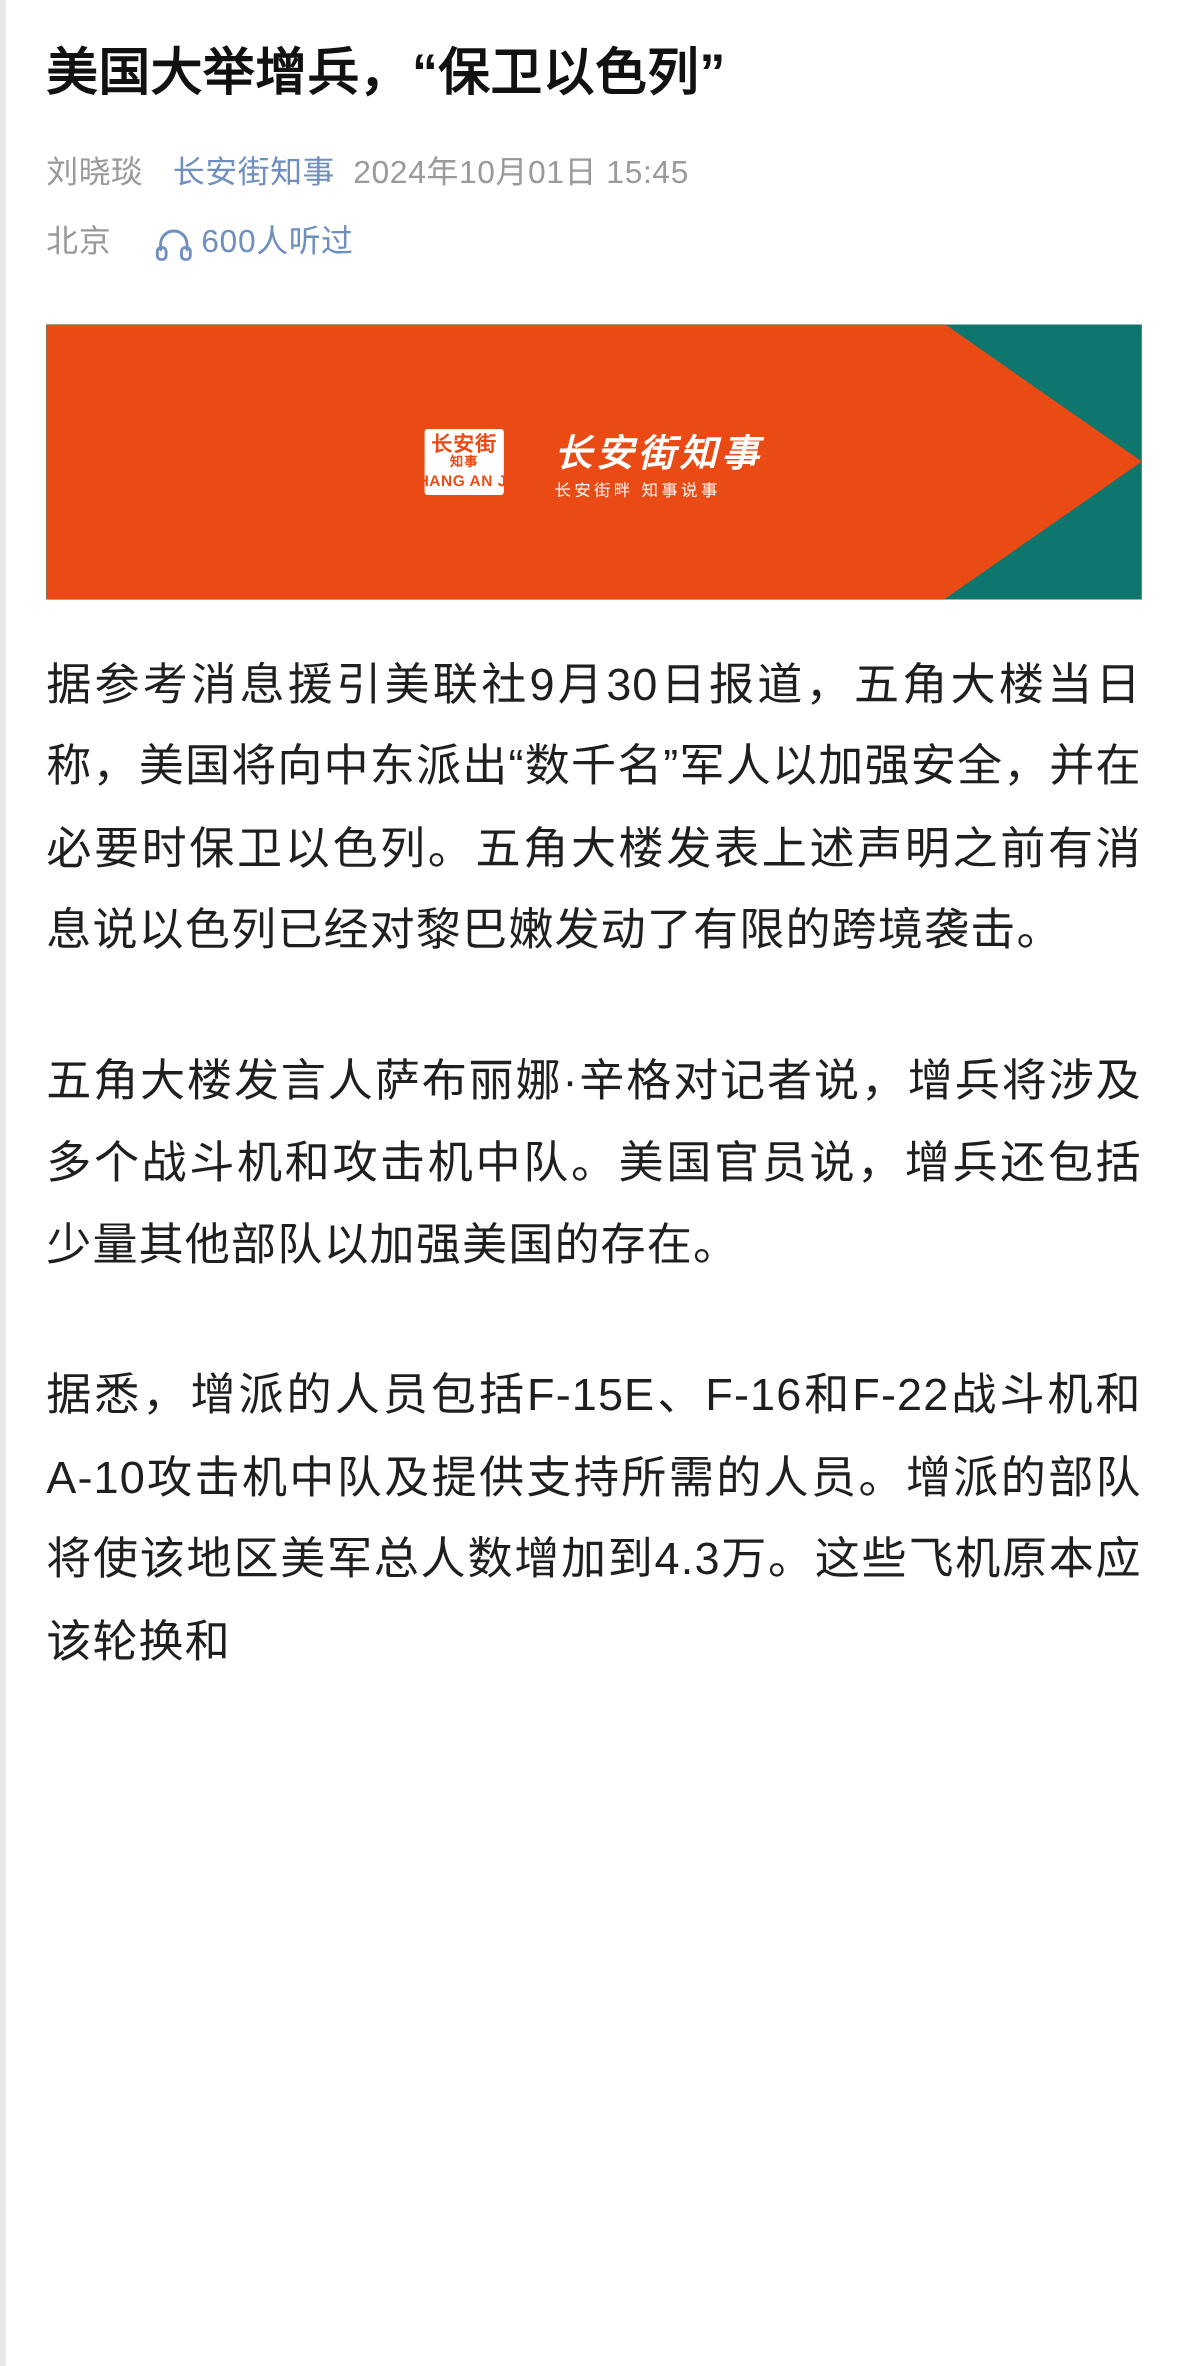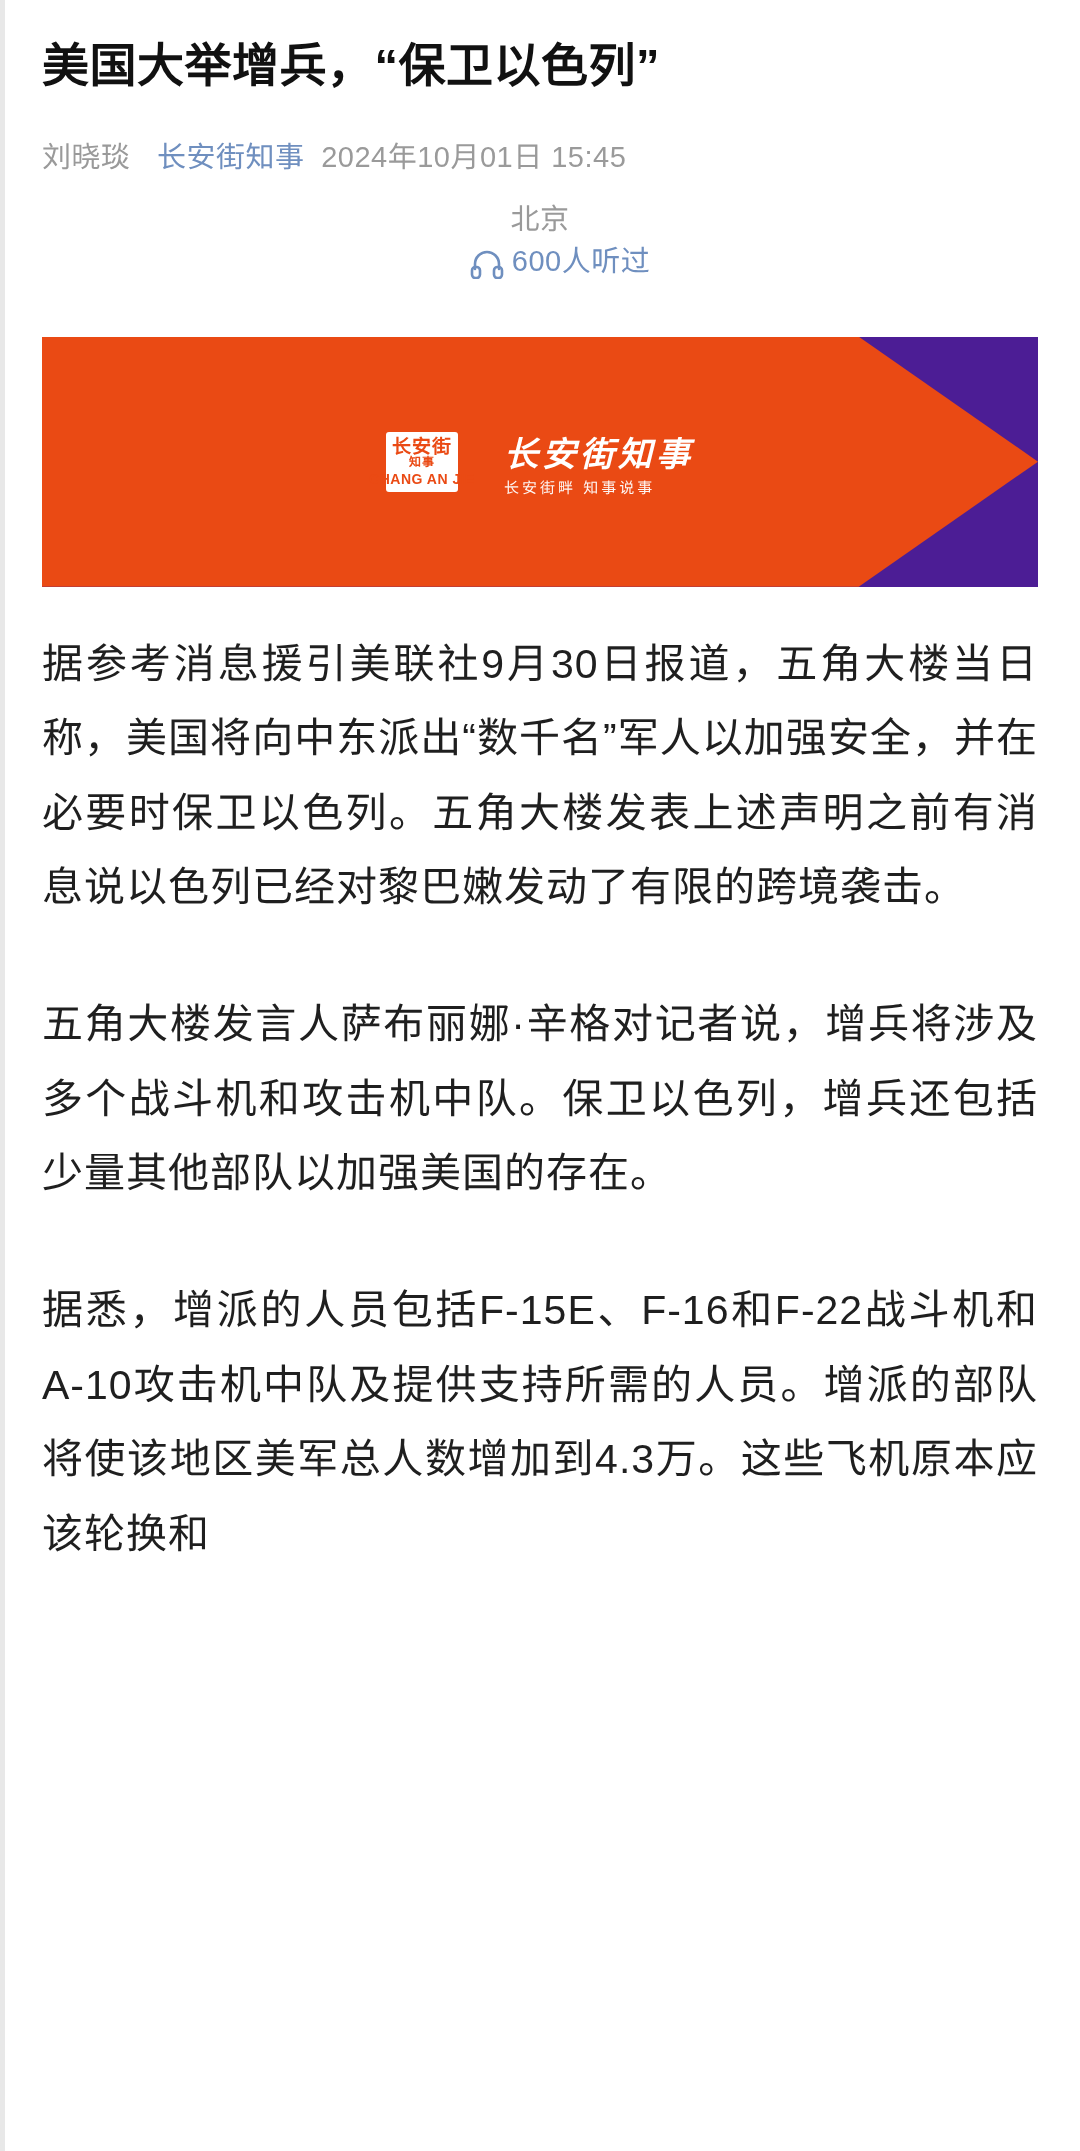--- a/index.html
+++ b/index.html
@@ -58,21 +58,20 @@
   .meta .author { color: #9a9a9a; }
   .meta .source { color: #6f8fbf; margin-left: 18px; }
   .meta .datetime { color: #9a9a9a; margin-left: 8px; }
   .meta-row2 {
     margin-top: 12px;
     font-size: 29px;
     color: #9a9a9a;
     display: flex;
     align-items: center;
     letter-spacing: 0.5px;
-    flex-direction: column;
   }
   .meta-row2 .location { color: #9a9a9a; }
   .listen {
     margin-left: 40px;
     color: #6f8fbf;
     display: flex;
     align-items: flex-end;
   }
   .headphone-icon {
     display: inline-block;
@@ -83,21 +82,21 @@
   }
   .headphone-icon svg { display: block; }
 
   
   .banner {
     margin-top: 58px;
     width: 996px;
     height: 250px;
     position: relative;
     overflow: hidden;
-    background: #4c1d95;
+    background: #0f766e;
   }
   .banner .orange {
     position: absolute;
     left: 0; top: 0;
     width: 100%;
     height: 100%;
     background: #ea4a14;
     
     clip-path: polygon(0 0, 82% 0, 100% 50%, 82% 100%, 0 100%);
   }
@@ -208,18 +207,18 @@
         </div>
         <div class="logo-text">
           <div class="lt1">长安街知事</div>
           <div class="lt2">长安街畔    知事说事</div>
         </div>
       </div>
     </div>
 
     <div class="body-text">
       <p class="para underline-dots">据参考消息援引美联社9月30日报道，五角大楼当日称，美国将向中东派出“数千名”军人以加强安全，并在必要时保卫以色列。五角大楼发表上述声明之前有消息说以色列已经对黎巴嫩发动了有限的跨境袭击。</p>
-      <p class="para">五角大楼发言人萨布丽娜·辛格对记者说，增兵将涉及多个战斗机和攻击机中队。保卫以色列，增兵还包括少量其他部队以加强美国的存在。</p>
+      <p class="para">五角大楼发言人萨布丽娜·辛格对记者说，增兵将涉及多个战斗机和攻击机中队。美国官员说，增兵还包括少量其他部队以加强美国的存在。</p>
       <p class="para">据悉，增派的人员包括F-15E、F-16和F-22战斗机和A-10攻击机中队及提供支持所需的人员。增派的部队将使该地区美军总人数增加到4.3万。这些飞机原本应该轮换和</p>
     </div>
 
   </div>
 </div>
 
 </body></html>

